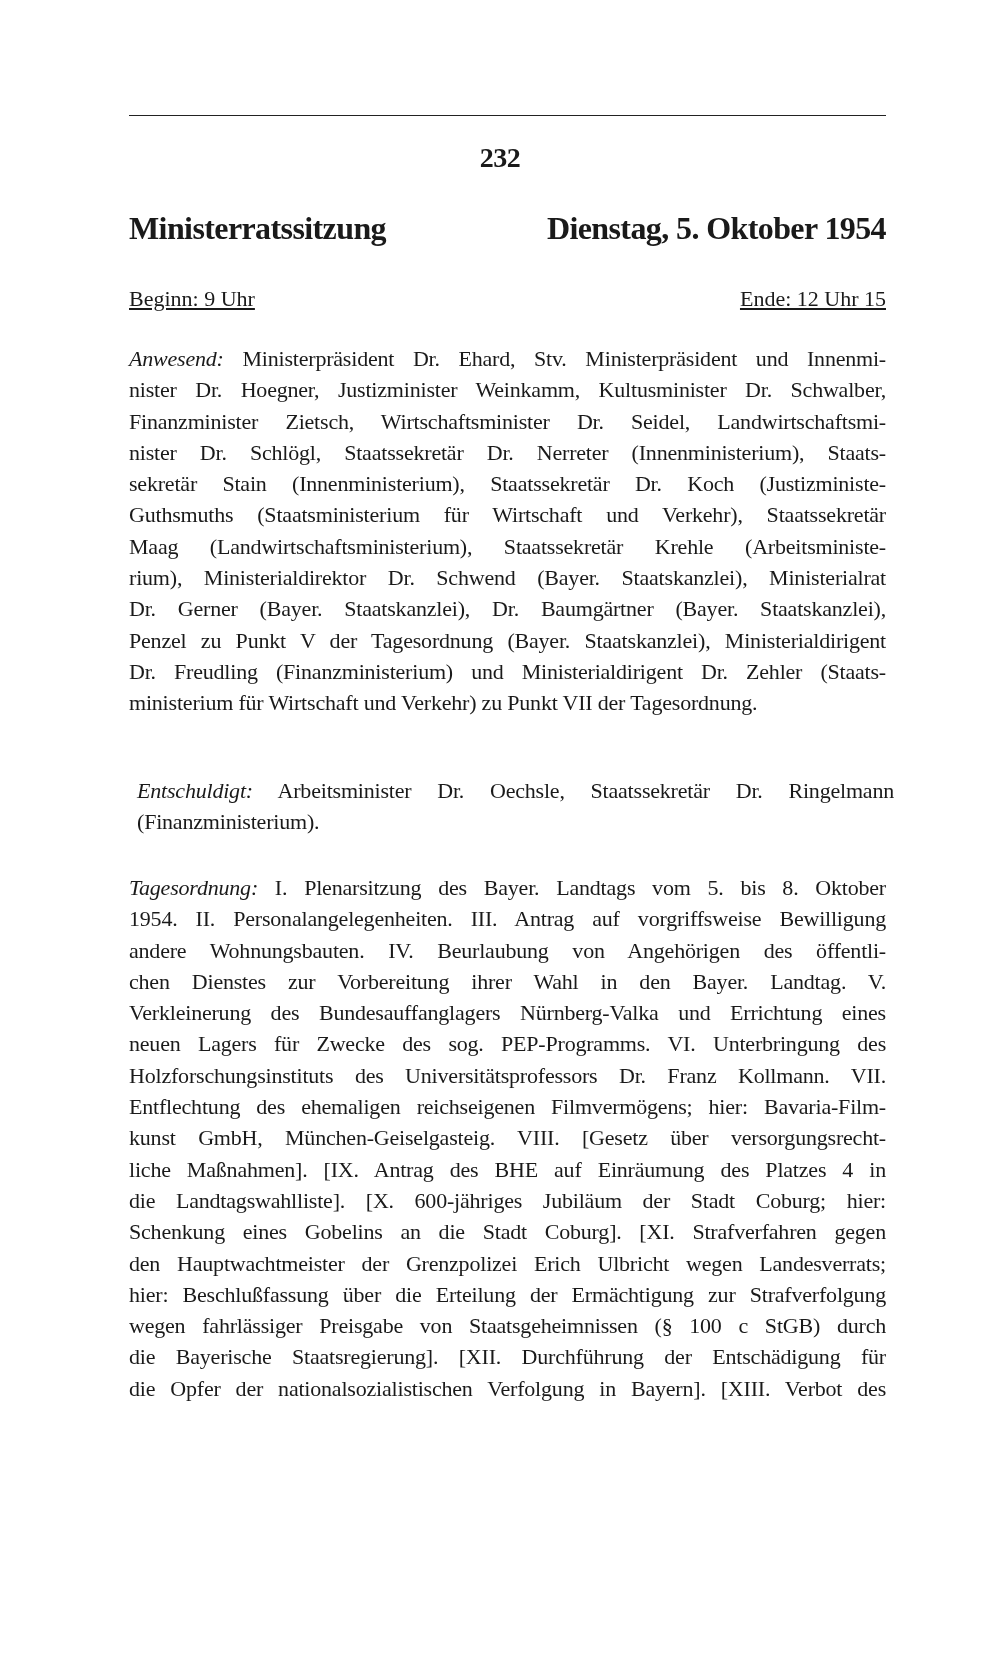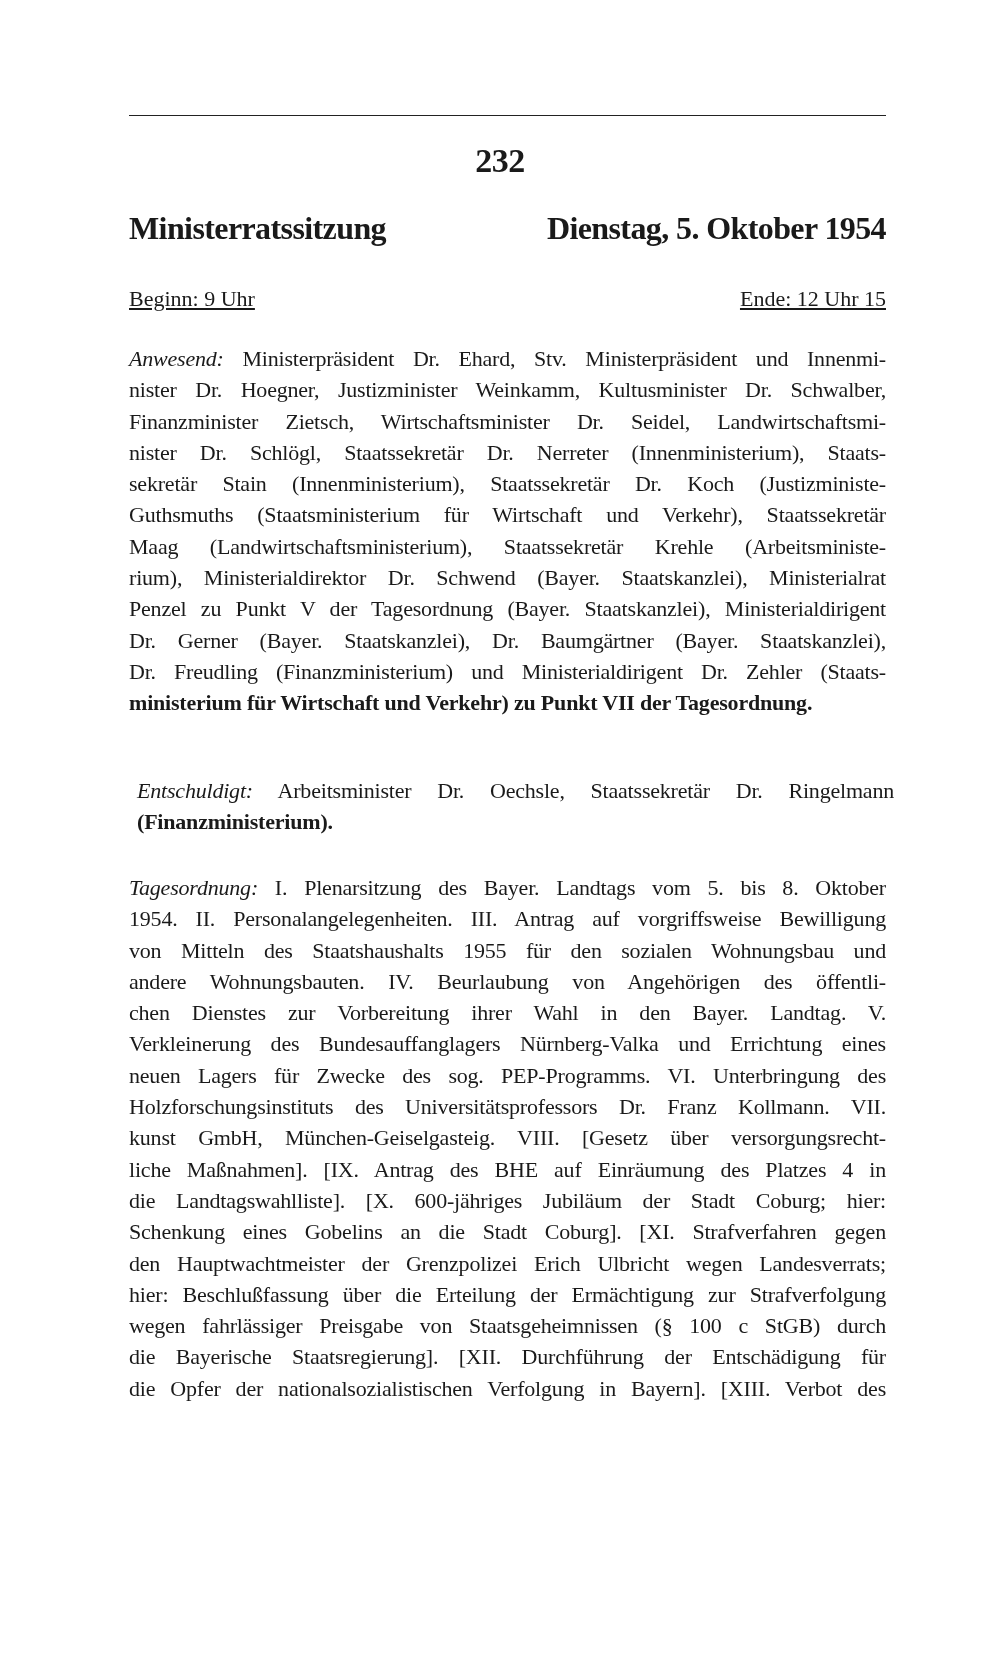--- a/index.html
+++ b/index.html
@@ -23,21 +23,21 @@
       height: 0;
       border-top: 1.5px solid #222;
     }
     .page-number {
       position: absolute;
       left: 0;
       width: 1000px;
       top: 142px;
       text-align: center;
       font-weight: bold;
-      font-size: 34px;
+      font-size: 28px;
       letter-spacing: -0.5px;
     }
     .heading-row {
       position: absolute;
       left: 129px;
       width: 757px;
       top: 210px;
       display: flex;
       justify-content: space-between;
       font-weight: bold;
@@ -64,21 +64,20 @@
       display: block;
       height: 31.3px;
       line-height: 31.3px;
       white-space: nowrap;
       text-align: justify;
       text-align-last: justify;
       letter-spacing: -0.2px;
     }
     .line.last {
       text-align-last: left;
-      font-weight: bold;
     }
     .label {
       font-style: italic;
     }
     #p-anwesend { top: 343px; }
     #p-entschuldigt { top: 775px; margin-left: 8px; }
     #p-tagesordnung { top: 872px; }
   </style>
 </head>
 <body>
@@ -99,40 +98,40 @@
 
 <div class="para" id="p-anwesend">
   <span class="line"><span class="label">Anwesend:</span><span> Ministerpräsident Dr. Ehard, Stv. Ministerpräsident und Innenmi-</span></span>
   <span class="line">nister Dr. Hoegner, Justizminister Weinkamm, Kultusminister Dr. Schwalber,</span>
   <span class="line">Finanzminister Zietsch, Wirtschaftsminister Dr. Seidel, Landwirtschaftsmi-</span>
   <span class="line">nister Dr. Schlögl, Staatssekretär Dr. Nerreter (Innenministerium), Staats-</span>
   <span class="line">sekretär Stain (Innenministerium), Staatssekretär Dr. Koch (Justizministe-</span>
   <span class="line">Guthsmuths (Staatsministerium für Wirtschaft und Verkehr), Staatssekretär</span>
   <span class="line">Maag (Landwirtschaftsministerium), Staatssekretär Krehle (Arbeitsministe-</span>
   <span class="line">rium), Ministerialdirektor Dr. Schwend (Bayer. Staatskanzlei), Ministerialrat</span>
+  <span class="line">Dr. Gerner (Bayer. Staatskanzlei), Dr. Baumgärtner (Bayer. Staatskanzlei),</span>
   <span class="line">Penzel zu Punkt V der Tagesordnung (Bayer. Staatskanzlei), Ministerialdirigent</span>
-  <span class="line">Dr. Gerner (Bayer. Staatskanzlei), Dr. Baumgärtner (Bayer. Staatskanzlei),</span>
   <span class="line">Dr. Freudling (Finanzministerium) und Ministerialdirigent Dr. Zehler (Staats-</span>
   <span class="line last">ministerium für Wirtschaft und Verkehr) zu Punkt VII der Tagesordnung.</span>
 </div>
 
 <div class="para" id="p-entschuldigt">
   <span class="line"><span class="label">Entschuldigt:</span><span> Arbeitsminister Dr. Oechsle, Staatssekretär Dr. Ringelmann</span></span>
   <span class="line last">(Finanzministerium).</span>
 </div>
 
 <div class="para" id="p-tagesordnung">
   <span class="line"><span class="label">Tagesordnung:</span><span> I. Plenarsitzung des Bayer. Landtags vom 5. bis 8. Oktober</span></span>
   <span class="line">1954. II. Personalangelegenheiten. III. Antrag auf vorgriffsweise Bewilligung</span>
-  <span class="line">von Mitteln des Staatshaushalts 1955 für den sozialen Wohnungsbau und</span>
   <span class="line">andere Wohnungsbauten. IV. Beurlaubung von Angehörigen des öffentli-</span>
   <span class="line">chen Dienstes zur Vorbereitung ihrer Wahl in den Bayer. Landtag. V.</span>
   <span class="line">Verkleinerung des Bundesauffanglagers Nürnberg-Valka und Errichtung eines</span>
   <span class="line">neuen Lagers für Zwecke des sog. PEP-Programms. VI. Unterbringung des</span>
   <span class="line">Holzforschungsinstituts des Universitätsprofessors Dr. Franz Kollmann. VII.</span>
+  <span class="line">Entflechtung des ehemaligen reichseigenen Filmvermögens; hier: Bavaria-Film-</span>
   <span class="line">kunst GmbH, München-Geiselgasteig. VIII. [Gesetz über versorgungsrecht-</span>
   <span class="line">liche Maßnahmen]. [IX. Antrag des BHE auf Einräumung des Platzes 4 in</span>
   <span class="line">die Landtagswahlliste]. [X. 600-jähriges Jubiläum der Stadt Coburg; hier:</span>
   <span class="line">Schenkung eines Gobelins an die Stadt Coburg]. [XI. Strafverfahren gegen</span>
   <span class="line">den Hauptwachtmeister der Grenzpolizei Erich Ulbricht wegen Landesverrats;</span>
   <span class="line">hier: Beschlußfassung über die Erteilung der Ermächtigung zur Strafverfolgung</span>
   <span class="line">wegen fahrlässiger Preisgabe von Staatsgeheimnissen (§ 100 c StGB) durch</span>
   <span class="line">die Bayerische Staatsregierung]. [XII. Durchführung der Entschädigung für</span>
   <span class="line">die Opfer der nationalsozialistischen Verfolgung in Bayern]. [XIII. Verbot des</span>
 </div>

